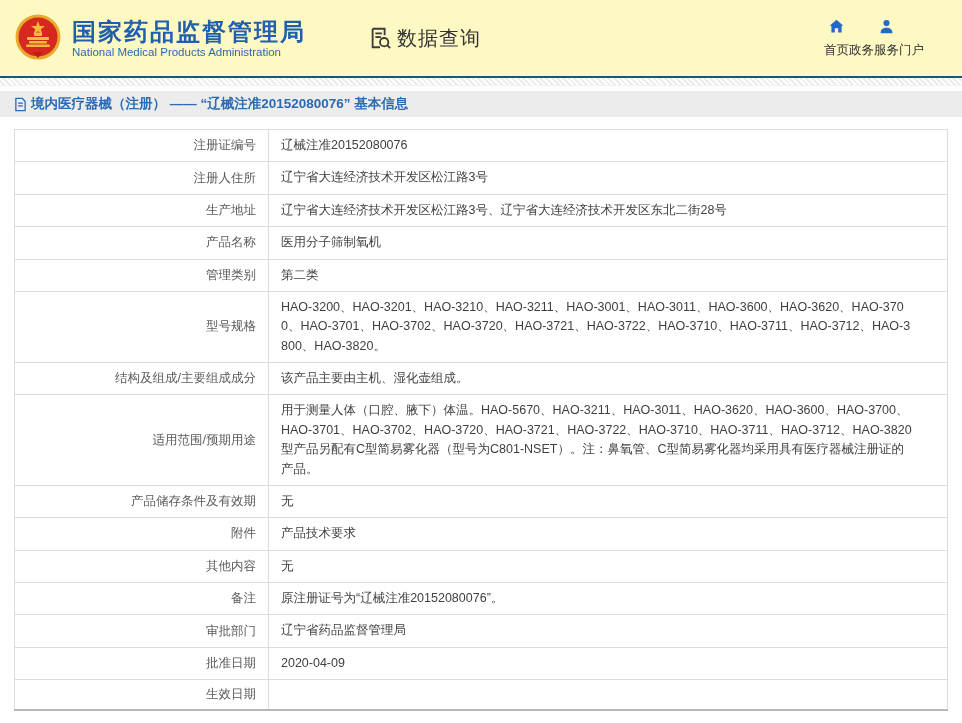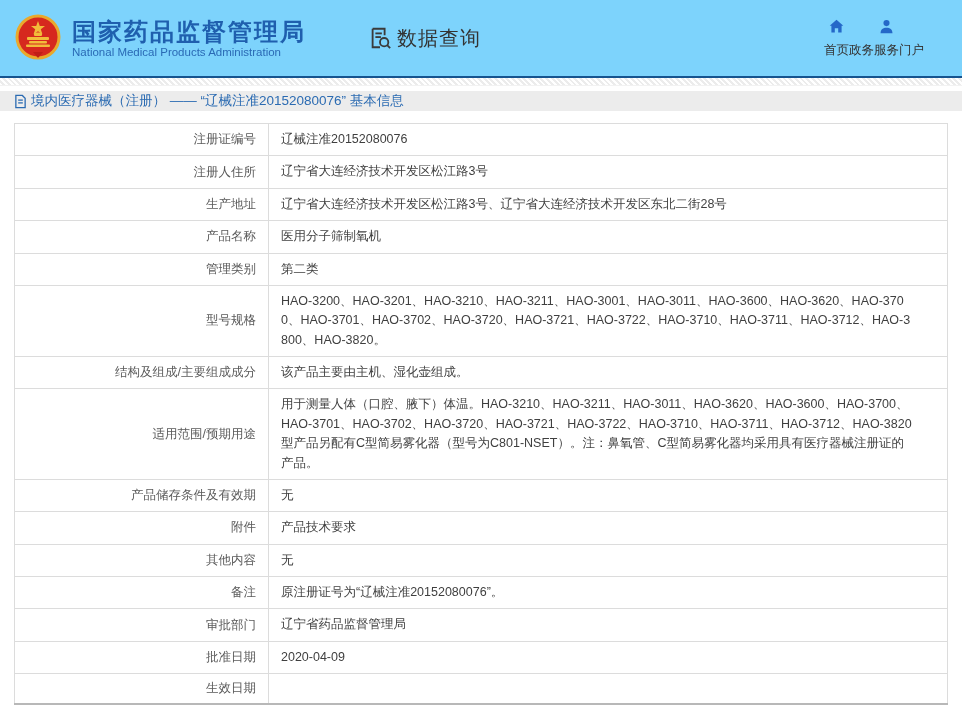--- a/index.html
+++ b/index.html
@@ -1,35 +1,35 @@
 <!DOCTYPE html>
 <html><head>
 <meta charset="utf-8">
 <style>
   * { margin:0; padding:0; box-sizing:border-box; }
   html,body { width:962px; background:#ffffff; font-family:"Liberation Sans","DejaVu Sans",sans-serif; }
   .page { width:962px; min-height:723px; background:#fff; }
 
   
-  .site-header { height:76px; background:#7dd3fc; display:flex; align-items:center; padding:0 14px; position:relative; }
+  .site-header { height:76px; background:#fef9c3; display:flex; align-items:center; padding:0 14px; position:relative; }
   .logo { width:48px; height:48px; flex:0 0 auto; margin-right:10px; }
   .brand-cn { color:#1f5fae; font-size:24px; font-weight:bold; letter-spacing:2px; line-height:1.15; }
   .brand-en { color:#2a6ab5; font-size:11.5px; margin-top:1px; }
   .section-entry { display:flex; align-items:center; margin-left:62px; cursor:pointer; }
   .section-entry .glyph { margin-right:5px; display:flex; }
   .section-label { color:#333; font-size:20px; letter-spacing:1px; }
   .header-nav { margin-left:auto; display:flex; align-items:flex-start; padding-right:24px; }
   .nav-item { display:flex; flex-direction:column; align-items:center; gap:3px; cursor:pointer; text-decoration:none; }
   .nav-item .label { color:#333; font-size:12.5px; }
   .blue-line { height:2px; background:#16548f; }
   .hatch-strip { height:8px; background:repeating-linear-gradient(45deg,#ffffff 0 2px,#ececec 2px 4px); border-bottom:1px solid #f2f2f2; }
 
   
   .crumb-gap { height:5px; background:#fff; }
-  .breadcrumb-bar { height:20px; background:#ececec; display:flex; align-items:center; padding:0 14px; }
+  .breadcrumb-bar { height:26px; background:#ececec; display:flex; align-items:center; padding:0 14px;font-weight:bold; }
   .breadcrumb-bar .glyph { display:flex; margin-right:4px; }
   .breadcrumb-text { color:#2b6bb2; font-size:13.5px; }
 
   
   .table-wrap { padding:12px 14px 0 14px; }
   table.info { width:100%; border-collapse:collapse; border:1px solid #c9c9c9; border-bottom:2px solid #b8b8b8; }
   table.info td { border:1px solid #dcdcdc; font-size:12.5px; vertical-align:middle;margin-left:24px; }
   td.th { width:254px; text-align:right; padding:6px 12px 6px 6px; color:#5a5a5a; height:27px; background:#fff; }
   td.td { text-align:left; padding:6px 34px 6px 12px; color:#3f3f3f; word-break:break-all; line-height:1.55; }
   tr.multi2 td { height:48px; }
@@ -132,21 +132,21 @@
         <tr class="multi2">
           <td class="th">型号规格</td>
           <td class="td">HAO-3200、HAO-3201、HAO-3210、HAO-3211、HAO-3001、HAO-3011、HAO-3600、HAO-3620、HAO-3700、HAO-3701、HAO-3702、HAO-3720、HAO-3721、HAO-3722、HAO-3710、HAO-3711、HAO-3712、HAO-3800、HAO-3820。</td>
         </tr>
         <tr>
           <td class="th">结构及组成/主要组成成分</td>
           <td class="td">该产品主要由主机、湿化壶组成。</td>
         </tr>
         <tr class="multi3">
           <td class="th">适用范围/预期用途</td>
-          <td class="td">用于测量人体（口腔、腋下）体温。HAO-3210、HAO-3211、HAO-3011、HAO-3620、HAO-3600、HAO-3700、HAO-3701、HAO-3702、HAO-3720、HAO-3721、HAO-3722、HAO-3710、HAO-3711、HAO-3712、HAO-3820型产品另配有C型简易雾化器（型号为C801-NSET）。注：鼻氧管、C型简易雾化器均采用具有医疗器械注册证的产品。</td>
+          <td class="td">用于测量人体（口腔、腋下）体温。HAO-5670、HAO-3211、HAO-3011、HAO-3620、HAO-3600、HAO-3700、HAO-3701、HAO-3702、HAO-3720、HAO-3721、HAO-3722、HAO-3710、HAO-3711、HAO-3712、HAO-3820型产品另配有C型简易雾化器（型号为C801-NSET）。注：鼻氧管、C型简易雾化器均采用具有医疗器械注册证的产品。</td>
         </tr>
         <tr>
           <td class="th">产品储存条件及有效期</td>
           <td class="td">无</td>
         </tr>
         <tr>
           <td class="th">附件</td>
           <td class="td">产品技术要求</td>
         </tr>
         <tr>

